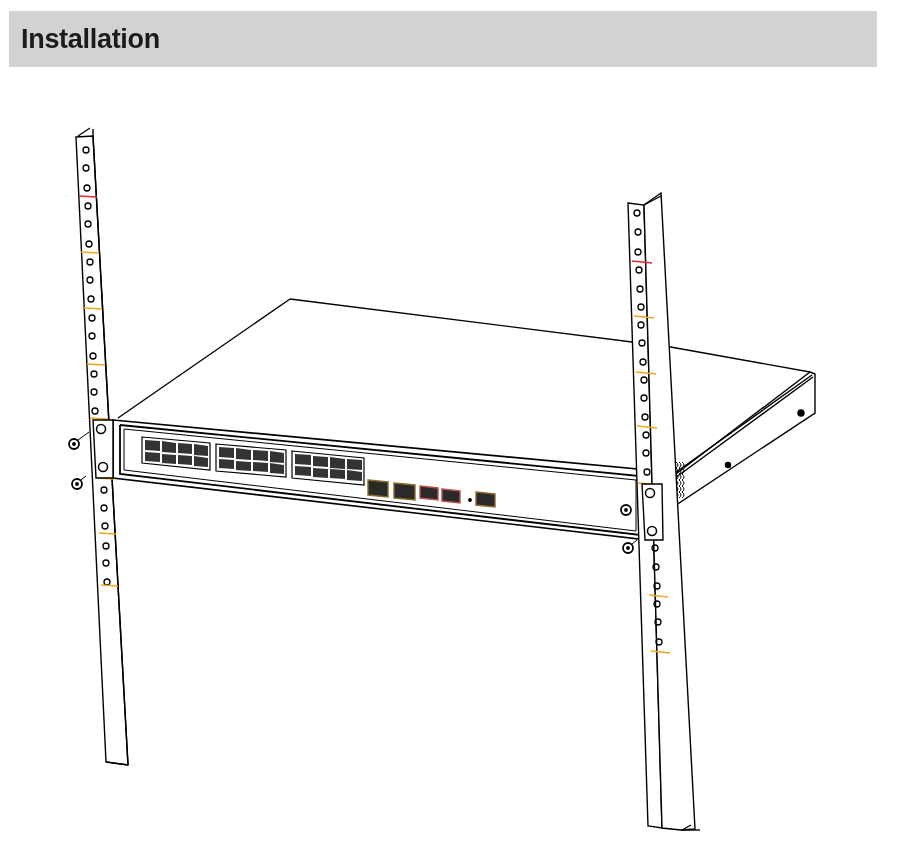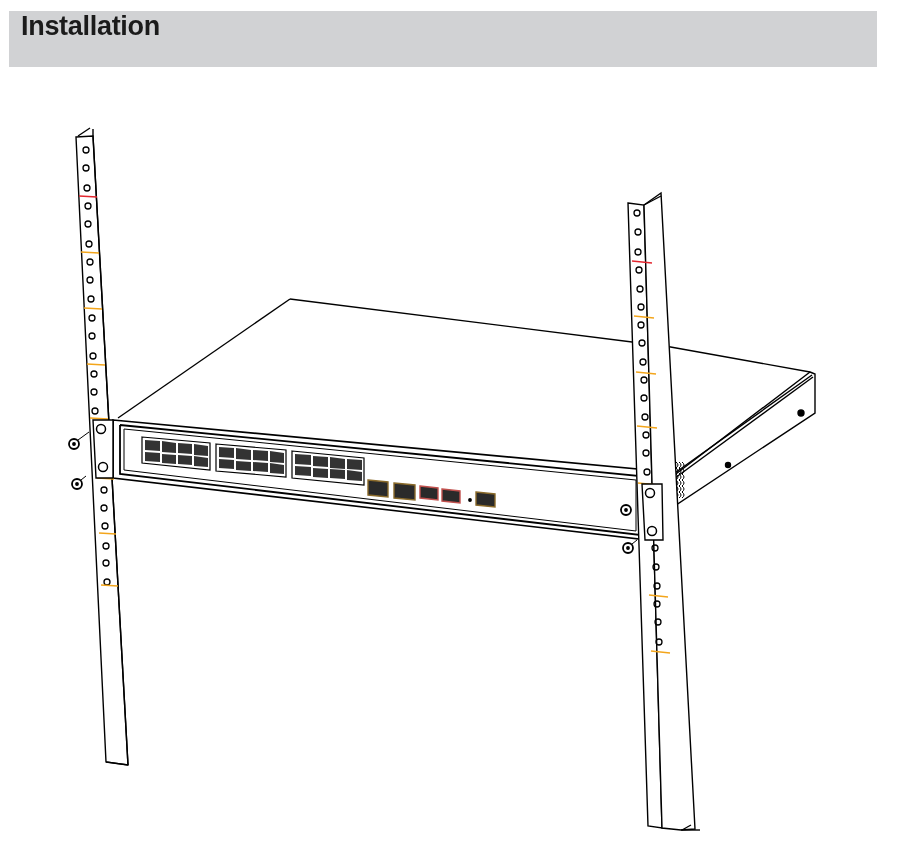--- a/index.html
+++ b/index.html
@@ -1,20 +1,20 @@
 <!DOCTYPE html>
 <html><head>
 <meta charset="utf-8">
 <style>
   html, body { margin: 0; padding: 0; background: #ffffff; }
   body { width: 904px; height: 861px; position: relative; overflow: hidden; font-family: "Liberation Sans", "DejaVu Sans", sans-serif; }
   .section-header {
     position: absolute; left: 9px; top: 11px; width: 868px; height: 56px;
     background: #d1d2d4;
-    display: flex; 
+    display: flex; align-items: center;
   }
   .section-title {
     margin-left: 12px; font-size: 27px; font-weight: bold; color: #1b1b1b;
     letter-spacing: -0.3px; font-family: "Liberation Sans", "DejaVu Sans", sans-serif;
   }
   .figure { position: absolute; left: 0; top: 80px; width: 904px; height: 781px; }
   svg { display: block; }
 </style>
 </head>
 <body>

